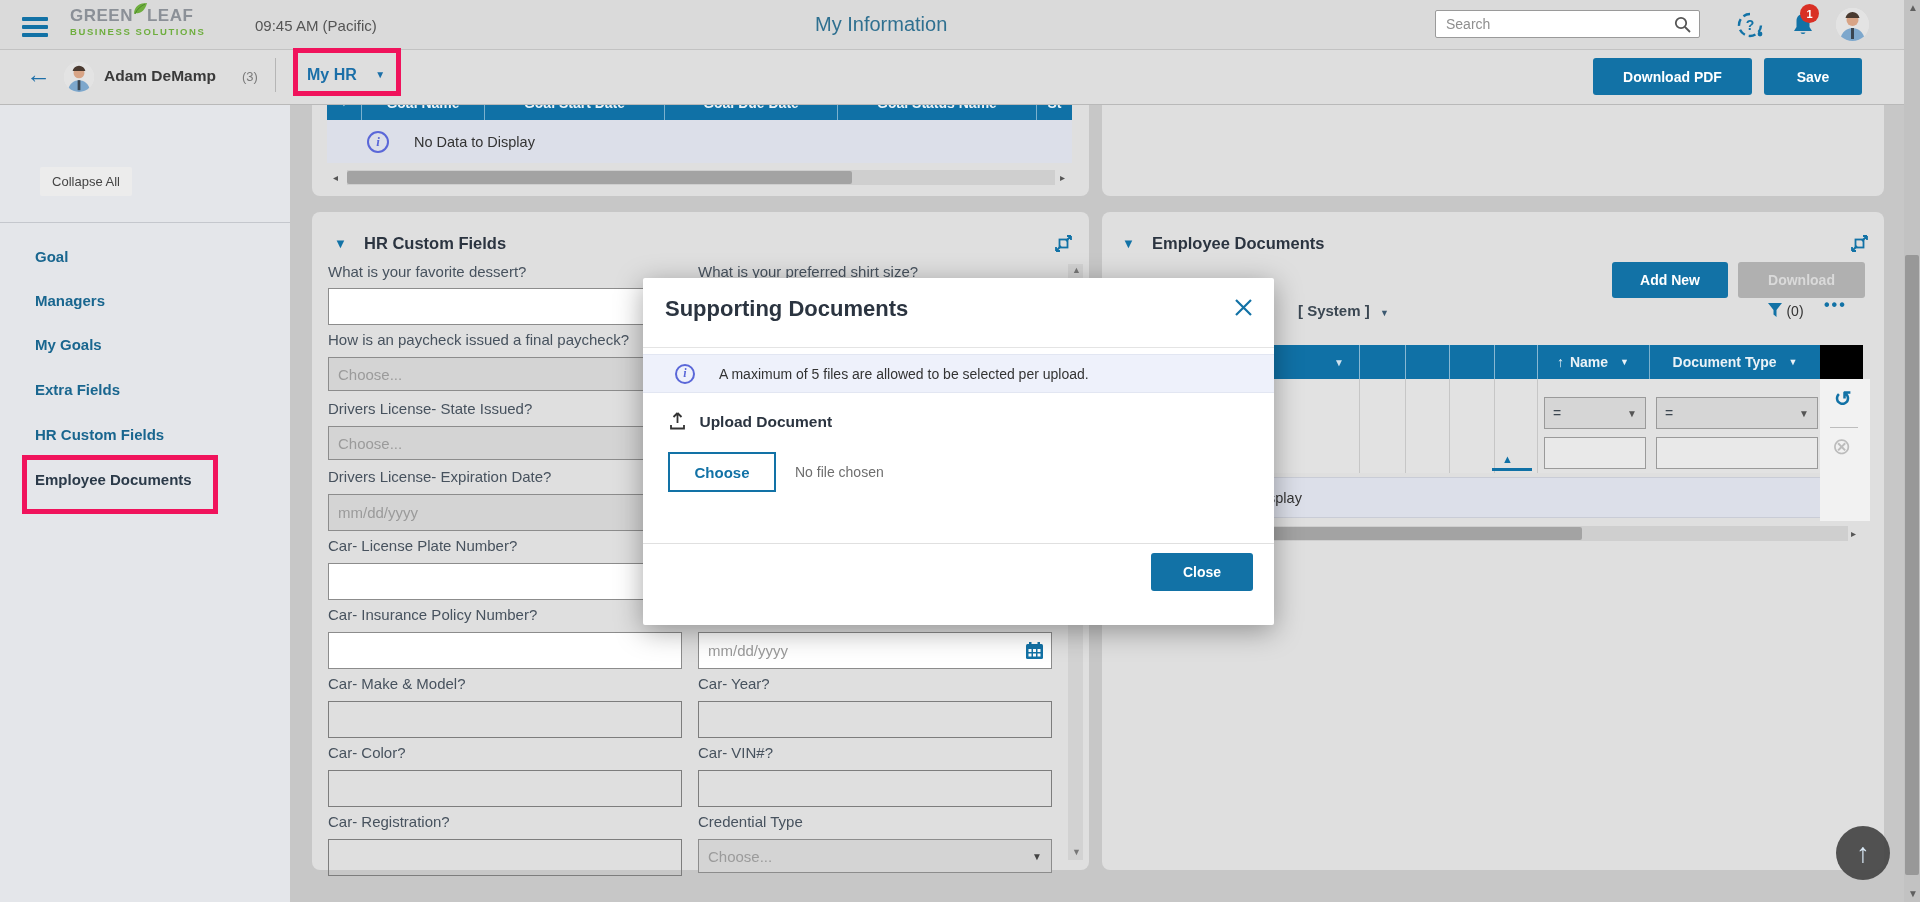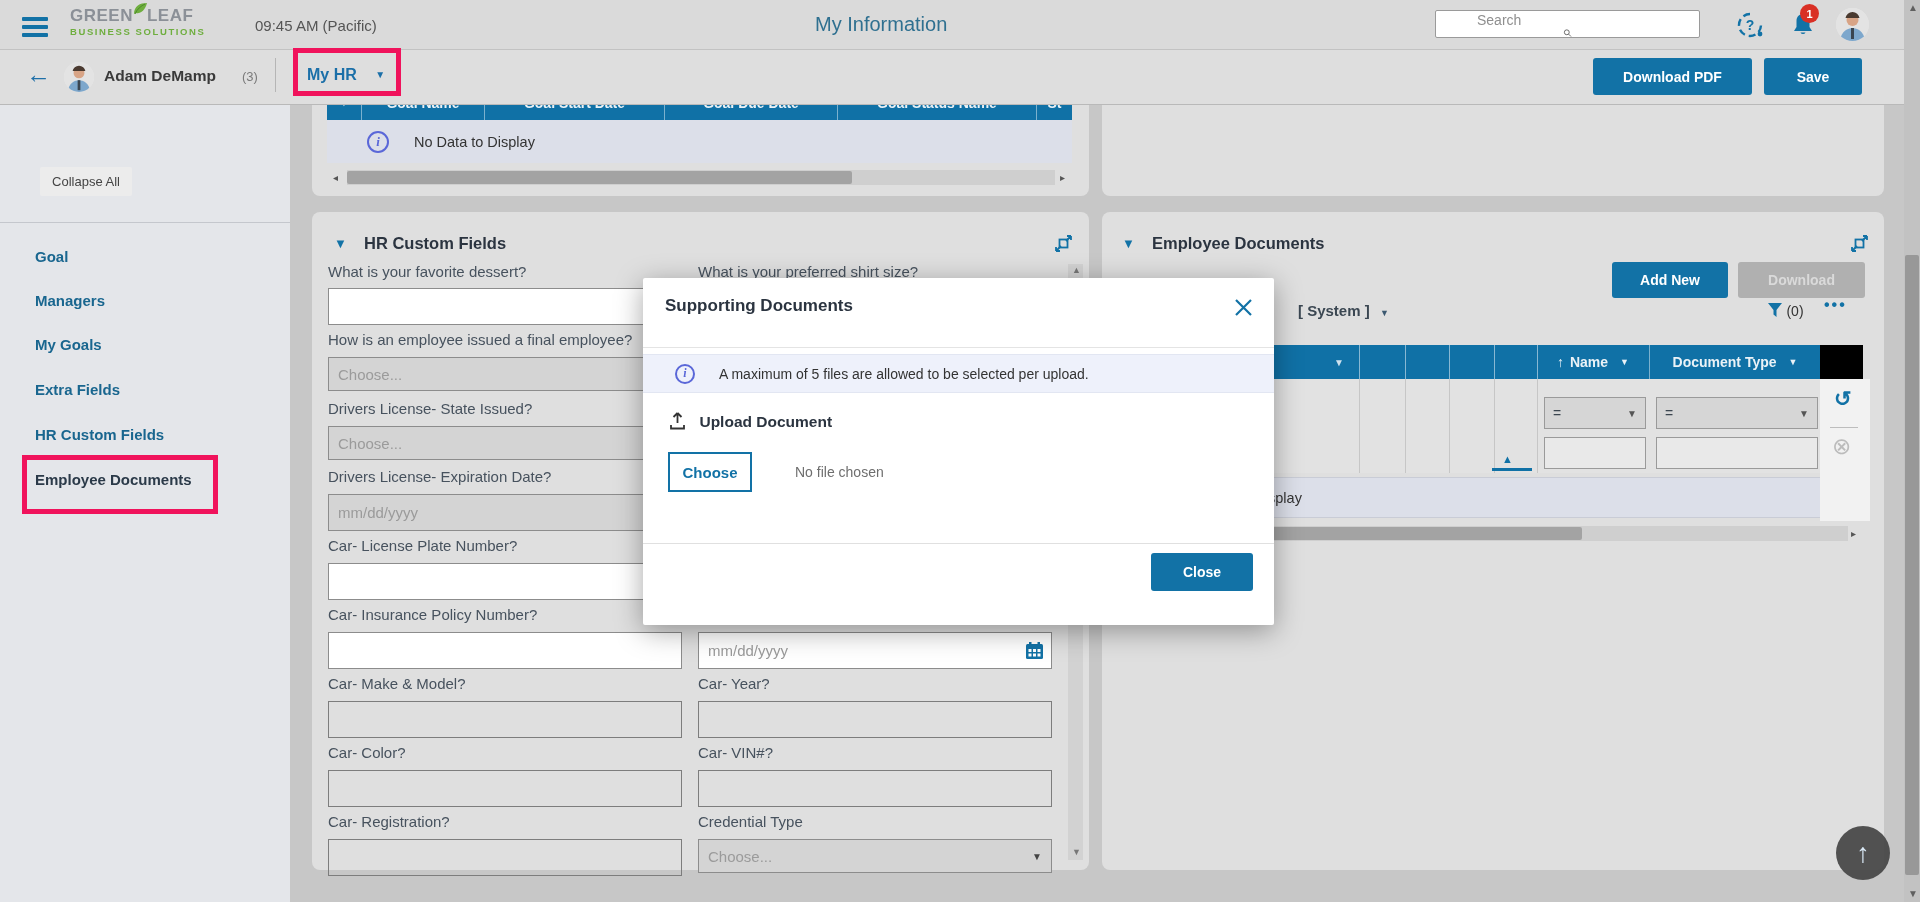--- a/index.html
+++ b/index.html
@@ -4,21 +4,21 @@
 <style>
   * { box-sizing: border-box; }
   body { margin:0; font-family:"Liberation Sans", sans-serif; background:#9e9e9e; }
   #screen { position:relative; width:1920px; height:902px; background:#c7c7c7; overflow:hidden; }
   .abs { position:absolute; }
   
   .topbar { left:0; top:0; width:1920px; height:50px; background:#dadada; border-bottom:1px solid #c2c2c2; }
   .toolbar { left:0; top:50px; width:1920px; height:55px; background:#dedede; border-bottom:1px solid #b9b9b9; }
   .hamburger span { display:block; width:26px; height:4px; background:#1272a6; margin:4px 0; border-radius:1px; }
   .page-title { color:#2f7090; font-size:20px; }
-  .search-box { width:265px; height:28px; background:#fff; border:1px solid #9a9a9a; border-radius:2px; display:flex; align-items:center; padding:0 8px;flex-direction:column; }
+  .search-box { width:265px; height:28px; background:#fff; border:1px solid #9a9a9a; border-radius:2px; display:flex; align-items:center; padding:0 8px; }
   .search-box input { flex:1; border:none; outline:none; font-size:14px; color:#444; background:transparent; font-family:"Liberation Sans",sans-serif; }
   .search-box input::placeholder { color:#8f8f8f; }
   .badge { position:absolute; top:-7px; left:10px; width:19px; height:19px; background:#d93025; color:#fff; border-radius:50%; font-size:11px; font-weight:bold; display:flex; align-items:center; justify-content:center; }
   .avatar { border-radius:50%; overflow:hidden; background:#e6e6e6; }
   .btn { display:flex; align-items:center; justify-content:center; background:#1272a6; color:#fff; font-weight:bold; font-size:14px; border-radius:3px; cursor:pointer; }
   .btn.disabled { background:#b0b0b0; color:#dadada; }
   
   .sidebar { left:0; top:105px; width:290px; height:797px; background:#e4e6ea; }
   .sidebar-head { left:0; top:0; width:290px; height:42px; background:#ced3db; border-bottom:1px solid #b9bdc5; color:#333; font-size:16px; font-weight:bold; }
   .side-item { color:#19668f; font-size:15px; font-weight:bold; cursor:pointer; }
@@ -44,21 +44,21 @@
   .inp input::placeholder { color:#9b9b9b; }
   .sel { border:1px solid #8c8c8c; background:#d4d4d4; height:29px; display:flex; align-items:center; padding:16px 9px; color:#9b9b9b; font-size:15px; }
   .sel .sc { margin-left:auto; color:#444; font-size:10px; }
   
   .vline { position:absolute; top:0; width:1px; height:100%; background:rgba(255,255,255,.5); }
   .fline { position:absolute; width:1px; background:#c6c6c6; }
   .fsel { position:absolute; height:32px; border:1px solid #9a9a9a; background:#d6d6d6; display:flex; align-items:center; padding:0 8px; color:#3c4650; font-size:14px; }
   .finp { position:absolute; height:32px; border:1px solid #9a9a9a; background:#e9e9e9; }
   
   .modal { left:643px; top:278px; width:631px; height:347px; background:#fff; border-radius:2px; box-shadow:0 6px 28px rgba(0,0,0,.35); z-index:50; }
-  .mtitle { color:#2b3440; font-size:17px; font-weight:bold; }
+  .mtitle { color:#2b3440; font-size:22px; font-weight:bold; }
   .banner { background:#eef1fb; border-top:1px solid #e2e6f2; border-bottom:1px solid #e2e6f2; display:flex; align-items:center; }
   .choose-btn { border:2px solid #1272a6; color:#1272a6; font-weight:bold; font-size:15px; display:flex; align-items:center; justify-content:center; background:#fff; cursor:pointer; }
   
   .redbox { border:5px solid #f0135c; z-index:60; }
   .vsb { background:#c2c2c2; }
   .vsb-thumb { background:#989898; }
 </style>
 </head>
 <body>
 
@@ -206,21 +206,21 @@
 
     <div class="abs" style="left:756px; top:52px; width:15px; height:596px; background:#d2d2d2;">
       <span class="abs sarrow" style="left:4px; top:2px; font-size:9px; color:#777;">▲</span>
       <div class="abs" style="left:1px; top:16px; width:13px; height:330px; background:#b3b3b3; border-radius:2px;"></div>
       <span class="abs sarrow" style="left:4px; top:584px; font-size:9px; color:#777;">▼</span>
     </div>
 
     <div class="abs lbl" style="left:16px; top:51px;">What is your favorite dessert?</div>
     <div class="abs inp" style="left:16px; top:76px; width:354px;"><input value="" style=""></div>
 
-    <div class="abs lbl" style="left:16px; top:119px;">How is an employee issued a final employee?</div>
+    <div class="abs lbl" style="left:16px; top:119px;">How is an paycheck issued a final paycheck?</div>
     <div class="abs sel" style="left:16px; top:145px; width:354px;">
         <span>Choose...</span>
         <span class="sc">▼</span>
       </div>
 
     <div class="abs lbl" style="left:16px; top:188px;">Drivers License- State Issued?</div>
     <div class="abs sel" style="left:16px; top:214px; width:354px;">
         <span>Choose...</span>
         <span class="sc">▼</span>
       </div>
@@ -370,21 +370,21 @@
       <span class="icircle" style="margin-left:32px; width:20px; height:20px; font-size:12px;">i</span>
       <span style="margin-left:24px; font-size:14px; color:#333;">A maximum of 5 files are allowed to be selected per upload.</span>
     </div>
     <div class="abs" style="left:26px; top:134px;">
       <svg width="17" height="18" viewBox="0 0 17 18" style="vertical-align:-3px; margin-right:9px;">
           <path d="M8.5 1 L8.5 11 M8.5 1 L4.5 5 M8.5 1 L12.5 5" stroke="#333" stroke-width="1.8" fill="none"></path>
           <path d="M2 13 L2 16.5 L15 16.5 L15 13" stroke="#333" stroke-width="1.8" fill="none"></path>
         </svg>
       <span style="font-size:15.5px; font-weight:bold; color:#2b3440;">Upload Document</span>
     </div>
-    <div class="abs choose-btn" style="left:25px; top:174px; width:84px; height:40px;">
+    <div class="abs choose-btn" style="left:25px; top:174px; width:108px; height:40px;">
         <span>Choose</span>
       </div>
     <div class="abs" style="left:152px; top:186px; font-size:14px; color:#6e6e6e;">No file chosen</div>
     <div class="abs" style="left:0; top:265px; width:631px; height:1px; background:#e0e0e0;"></div>
     <div class="abs btn" style="left:508px; top:275px; width:102px; height:38px;">
         <span>Close</span>
       </div>
   </div>
 
   <div class="abs redbox" style="left:293px; top:48px; width:108px; height:48px;"></div>

